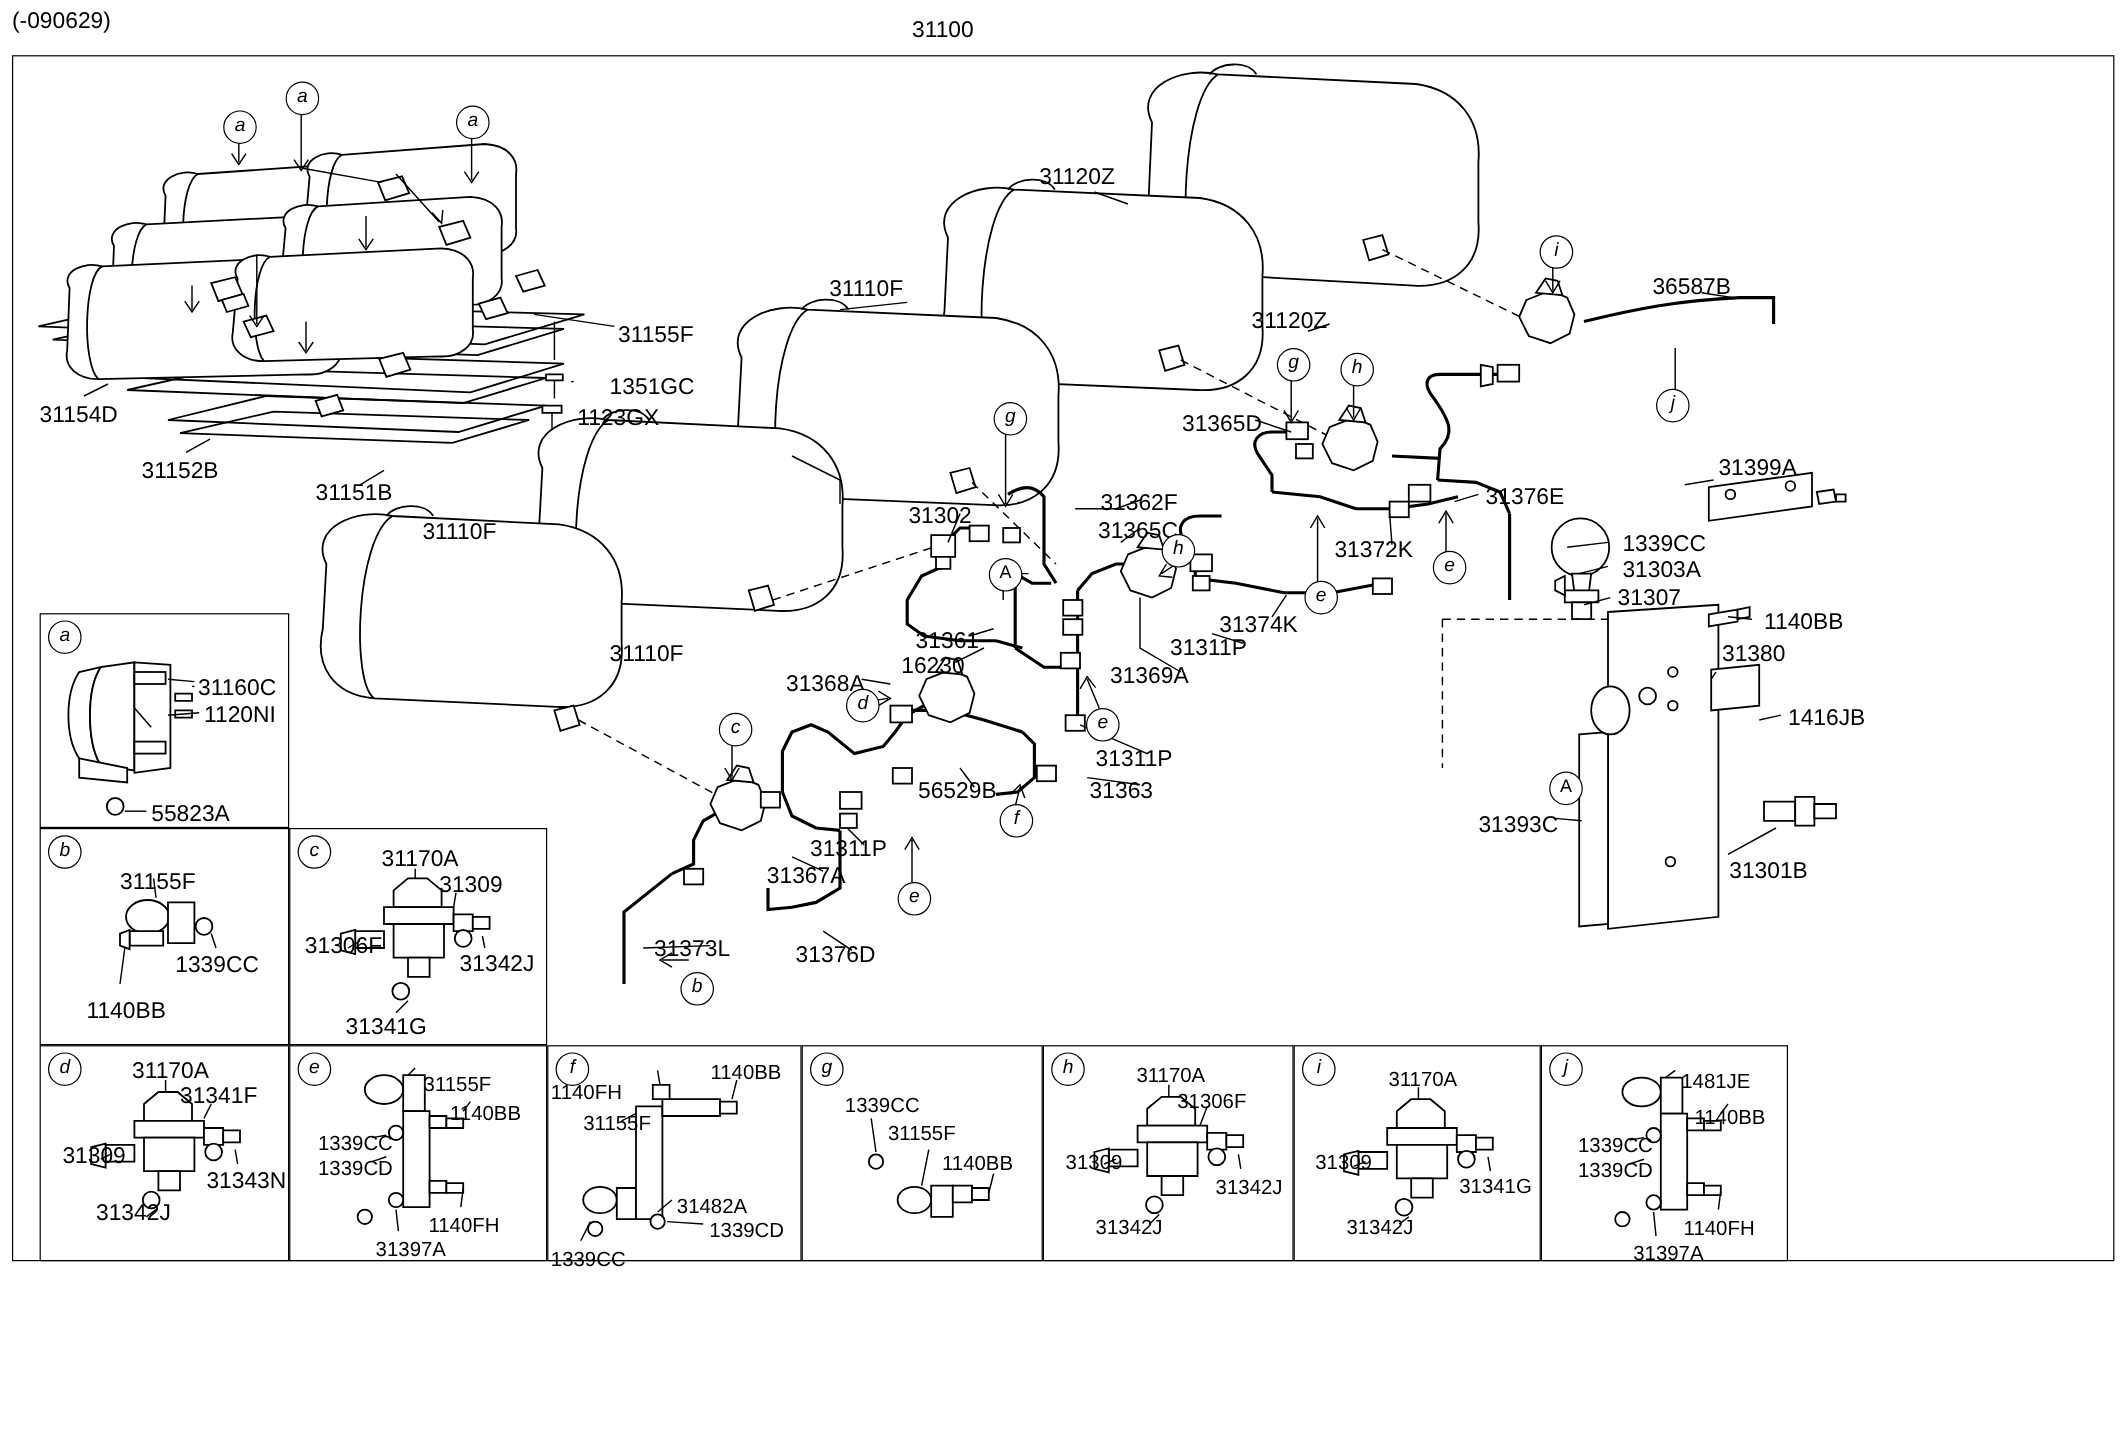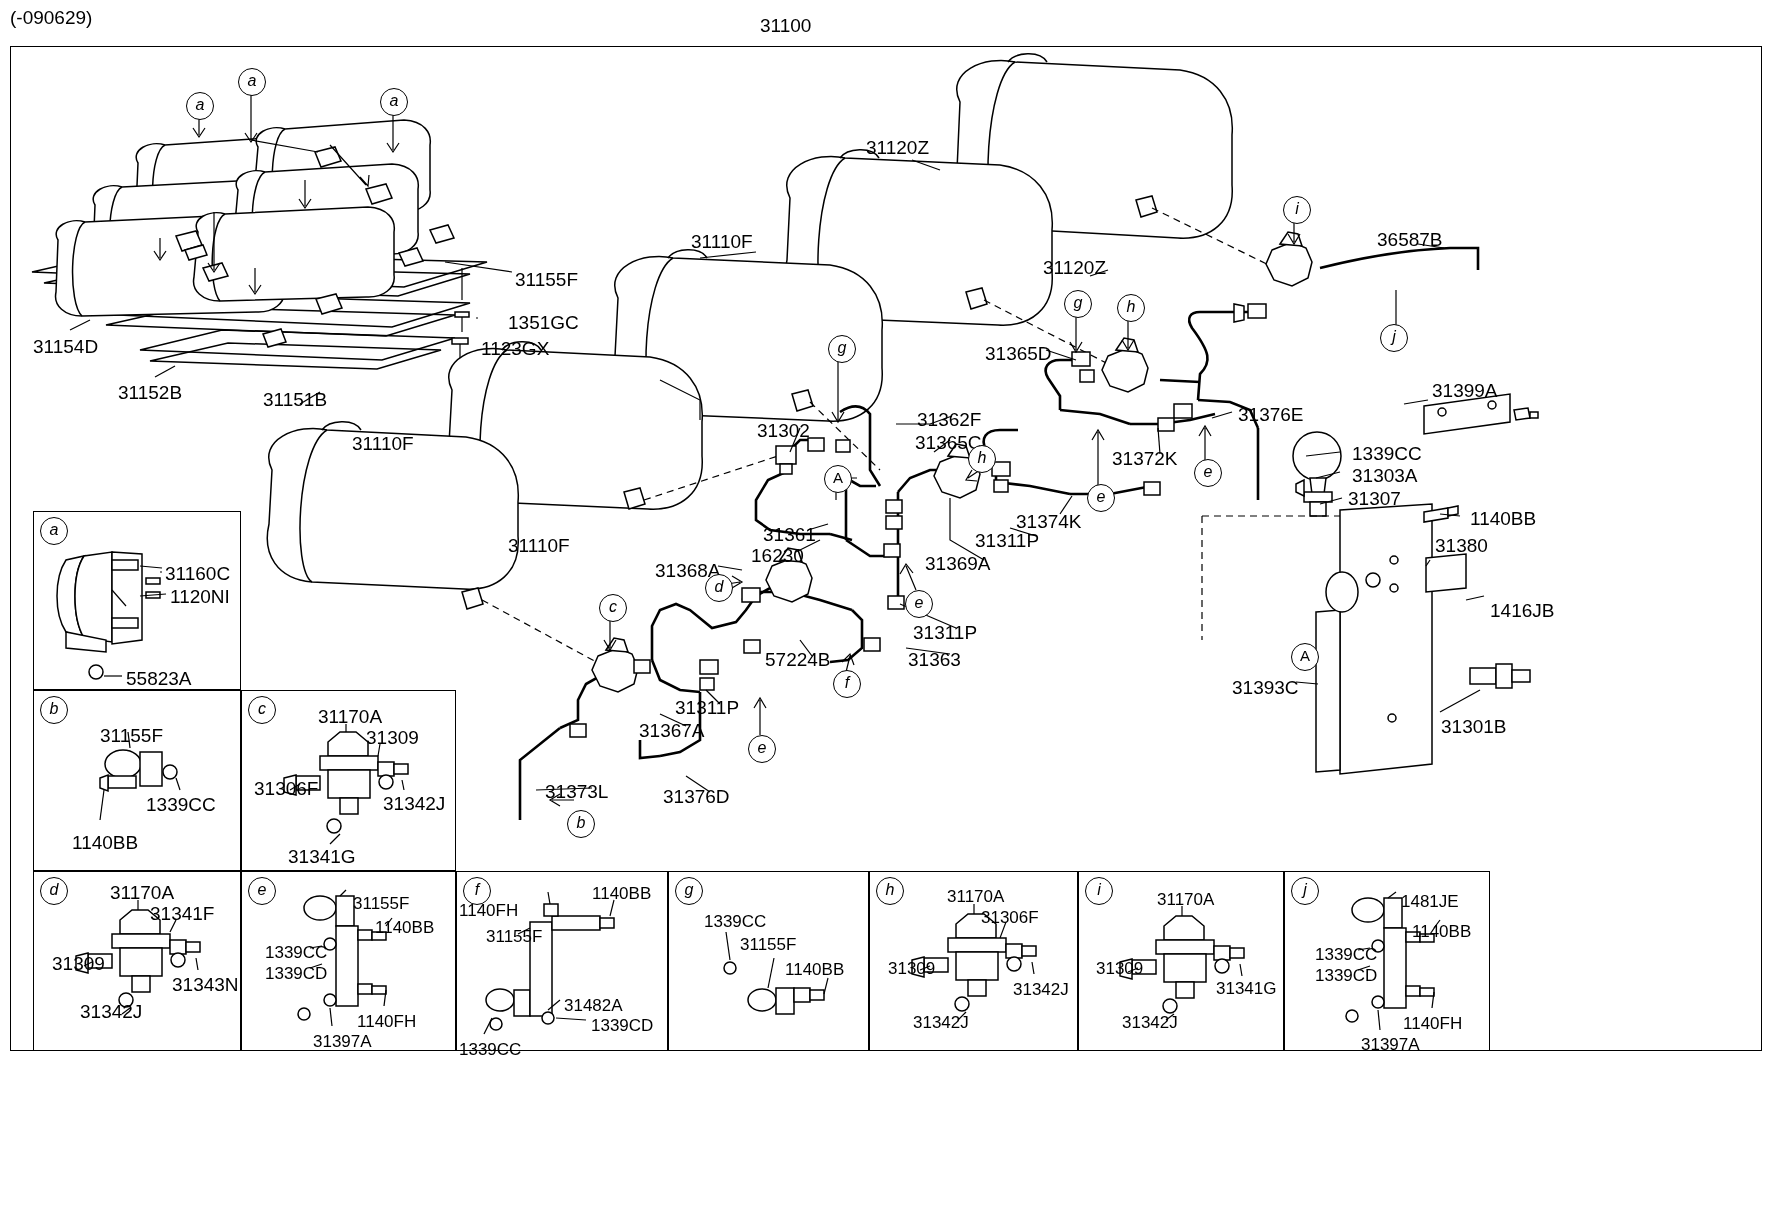--- a/index.html
+++ b/index.html
@@ -308,52 +308,52 @@
       <path d="M610,620 L610,648 M604,640 l6,10 l6,-10"></path>
       <path d="M844,680 L850,656 M842,662 l8,-8 l4,11"></path>
       <path d="M574,800 L552,800 M560,794 l-10,6 l10,6"></path>
       <path d="M836,478 L836,500"></path>
     </g>
   </svg>
 
   <div>
     <div class="lbl" style="left:33px;top:337px;">31154D</div>
     <div class="lbl" style="left:118px;top:383px;">31152B</div>
-    <div class="lbl" style="left:263px;top:390px;">31151B</div>
+    <div class="lbl" style="left:263px;top:402px;">31151B</div>
     <div class="lbl" style="left:515px;top:270px;">31155F</div>
     <div class="lbl" style="left:508px;top:313px;">1351GC</div>
     <div class="lbl" style="left:481px;top:339px;">1123GX</div>
     <div class="lbl" style="left:691px;top:232px;">31110F</div>
     <div class="lbl" style="left:352px;top:434px;">31110F</div>
     <div class="lbl" style="left:508px;top:536px;">31110F</div>
     <div class="lbl" style="left:866px;top:138px;">31120Z</div>
     <div class="lbl" style="left:1043px;top:258px;">31120Z</div>
     <div class="lbl" style="left:1377px;top:230px;">36587B</div>
     <div class="lbl" style="left:1432px;top:381px;">31399A</div>
     <div class="lbl" style="left:1352px;top:444px;">1339CC</div>
     <div class="lbl" style="left:1352px;top:466px;">31303A</div>
     <div class="lbl" style="left:1348px;top:489px;">31307</div>
     <div class="lbl" style="left:1470px;top:509px;">1140BB</div>
     <div class="lbl" style="left:1435px;top:536px;text-align:right;">31380</div>
-    <div class="lbl" style="left:1490px;top:589px;margin-top:12px;">1416JB</div>
+    <div class="lbl" style="left:1490px;top:589px;">1416JB</div>
     <div class="lbl" style="left:1232px;top:678px;">31393C</div>
     <div class="lbl" style="left:1441px;top:717px;">31301B</div>
     <div class="lbl" style="left:985px;top:344px;">31365D</div>
     <div class="lbl" style="left:1238px;top:405px;">31376E</div>
     <div class="lbl" style="left:1112px;top:449px;">31372K</div>
     <div class="lbl" style="left:1016px;top:512px;">31374K</div>
     <div class="lbl" style="left:975px;top:531px;">31311P</div>
     <div class="lbl" style="left:925px;top:554px;">31369A</div>
     <div class="lbl" style="left:898px;top:410px;margin-left:19px;">31362F</div>
     <div class="lbl" style="left:893px;top:433px;margin-left:22px;">31365C</div>
     <div class="lbl" style="left:757px;top:421px;">31302</div>
     <div class="lbl" style="left:763px;top:525px;">31361</div>
     <div class="lbl" style="left:751px;top:546px;">16230</div>
     <div class="lbl" style="left:655px;top:561px;">31368A</div>
-    <div class="lbl" style="left:765px;top:650px;">57224B</div>
+    <div class="lbl" style="left:765px;top:650px;">56529B</div>
     <div class="lbl" style="left:908px;top:650px;text-align:center;">31363</div>
     <div class="lbl" style="left:913px;top:623px;">31311P</div>
     <div class="lbl" style="left:675px;top:698px;">31311P</div>
     <div class="lbl" style="left:639px;top:721px;">31367A</div>
     <div class="lbl" style="left:545px;top:782px;">31373L</div>
     <div class="lbl" style="left:663px;top:787px;">31376D</div>
   </div>
 
   <div>
     <div class="circ" style="left:186px;top:92px;">a</div>

